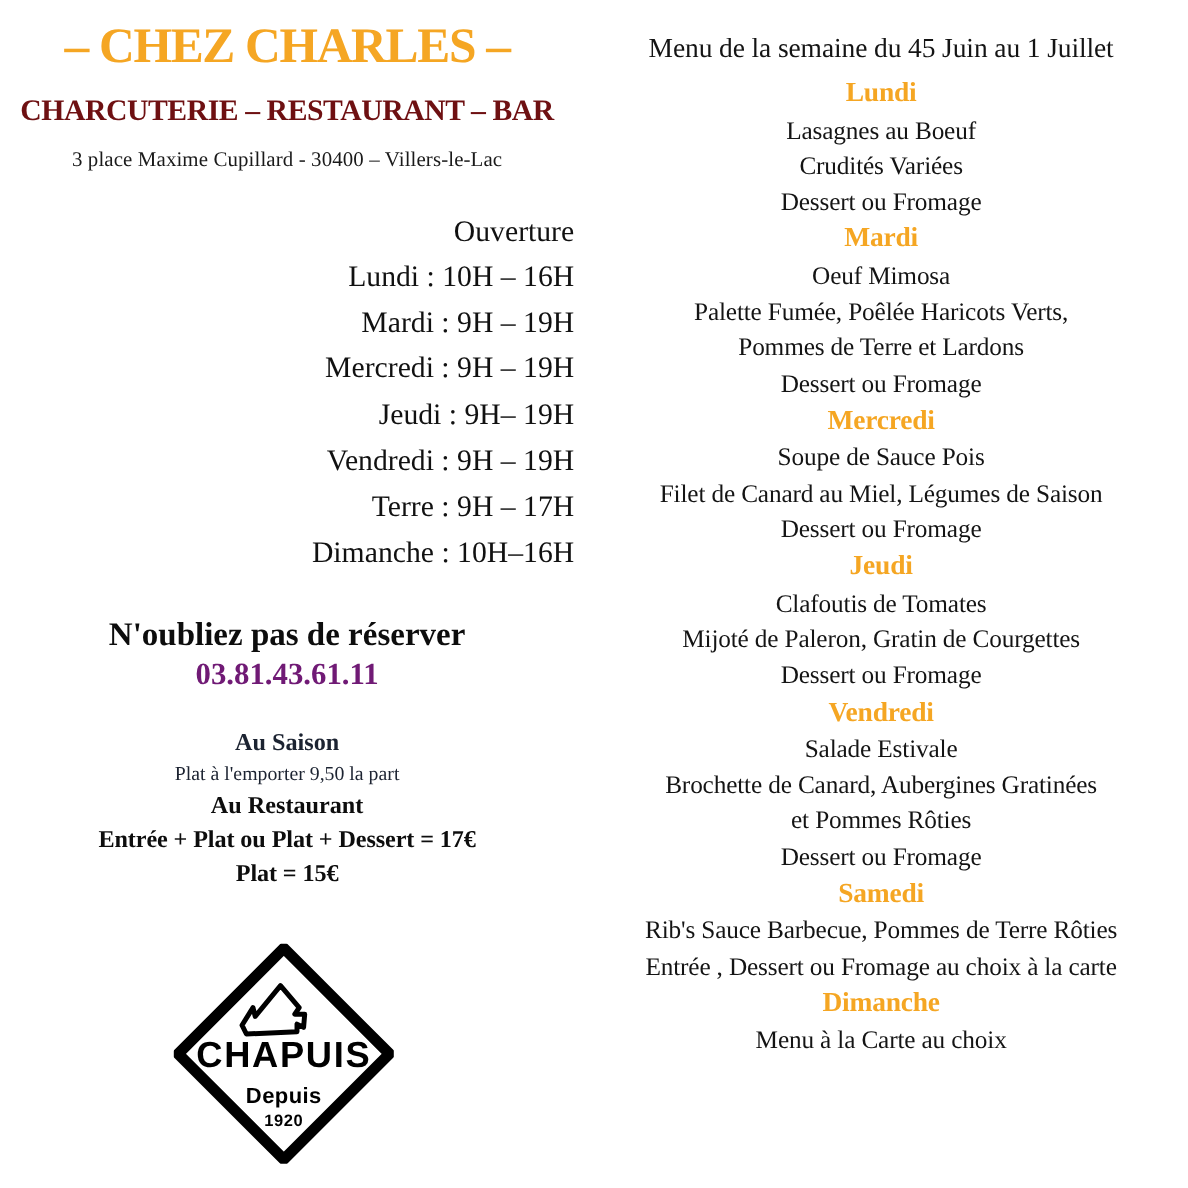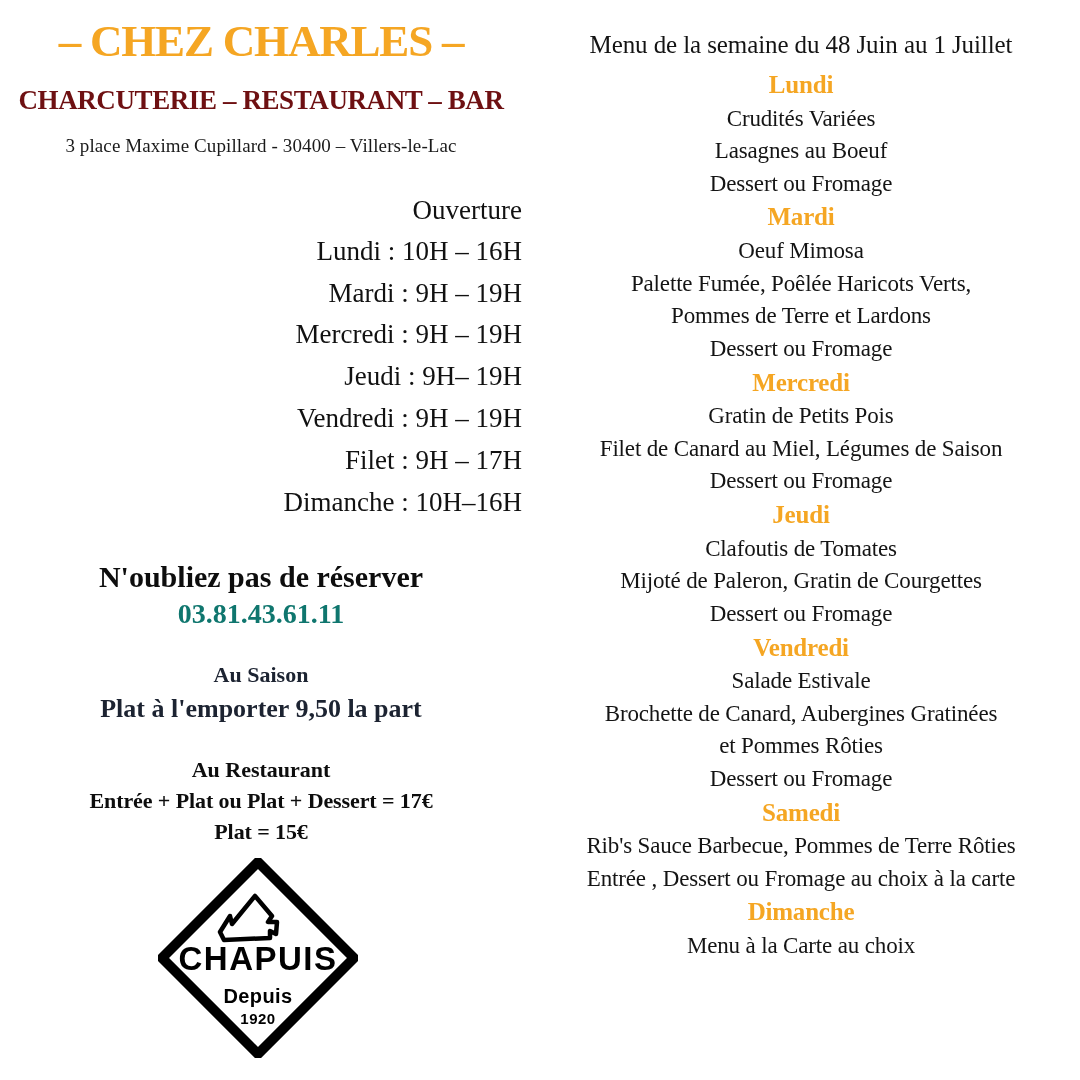--- a/index.html
+++ b/index.html
@@ -83,42 +83,41 @@
   }
   .reserve-title {
     font-size: 30px;
     font-weight: bold;
     color: #0d0d0d;
     line-height: 1.28;
   }
   .reserve-phone {
     font-size: 28px;
     font-weight: bold;
-    color: #0f766e;
+    color: #701a75;
     line-height: 1.3;
   }
 
   .shop-block {
     margin-top: 28px;
     text-align: center;
     color: #1C2331;
   }
   .shop-heading {
     font-size: 22px;
     font-weight: bold;
     line-height: 1.38;
   }
   .shop-line {
-    font-size: 26px;
-    font-weight: bold;
+    font-size: 18px;
+    font-weight: normal;
     line-height: 1.38;
   }
 
   .resto-block {
-    margin-top: 27px;
     text-align: center;
     color: #0d0d0d;
   }
   .resto-heading {
     font-size: 22px;
     font-weight: bold;
     line-height: 1.42;
   }
   .resto-line {
     font-size: 22px;
@@ -187,21 +186,21 @@
 
     <div class="brand-address">3 place Maxime Cupillard - 30400 – Villers-le-Lac</div>
 
     <div class="hours-block">
       <div class="hours-heading">Ouverture</div>
       <div class="hours-line">Lundi : 10H – 16H</div>
       <div class="hours-line">Mardi : 9H – 19H</div>
       <div class="hours-line">Mercredi : 9H – 19H</div>
       <div class="hours-line">Jeudi : 9H– 19H</div>
       <div class="hours-line">Vendredi : 9H – 19H</div>
-      <div class="hours-line">Filet : 9H – 17H</div>
+      <div class="hours-line">Terre : 9H – 17H</div>
       <div class="hours-line">Dimanche : 10H–16H</div>
     </div>
 
     <div class="reserve-block">
       <div class="reserve-title">N'oubliez pas de réserver</div>
       <div class="reserve-phone">03.81.43.61.11</div>
     </div>
 
     <div class="shop-block">
       <div class="shop-heading">Au Saison</div>
@@ -222,39 +221,39 @@
         <path d="M62 74 L72 58 L74 66 L97 38 L114 58 L110 64 L119 64 L118 76 L112 73 L112 80 L66 82 Z" fill="none" stroke="#000000" stroke-width="4.5" stroke-linejoin="round"></path>
         <text id="logo-name" x="100" y="112" text-anchor="middle" font-family="Liberation Sans, sans-serif" font-size="33" font-weight="bold" letter-spacing="1.5" fill="#000000">CHAPUIS</text>
         <text id="logo-since" x="100" y="145" text-anchor="middle" font-family="Liberation Sans, sans-serif" font-size="20" font-weight="bold" letter-spacing="0.4" fill="#000000">Depuis</text>
         <text id="logo-year" x="100" y="166" text-anchor="middle" font-family="Liberation Sans, sans-serif" font-size="15" font-weight="bold" letter-spacing="0.5" fill="#000000">1920</text>
       </svg>
     </div>
 
   </div>
 
   <div class="right-col">
-    <div class="menu-week-title">Menu de la semaine du 48 Juin au 1 Juillet</div>
+    <div class="menu-week-title">Menu de la semaine du 45 Juin au 1 Juillet</div>
 
     <div class="days-list" id="days-list">
         <div class="day-group">
           <div class="day-name">Lundi</div>
+          <div class="day-dish">Lasagnes au Boeuf</div>
           <div class="day-dish">Crudités Variées</div>
-          <div class="day-dish">Lasagnes au Boeuf</div>
           <div class="day-dish">Dessert ou Fromage</div>
         </div>
         <div class="day-group">
           <div class="day-name">Mardi</div>
           <div class="day-dish">Oeuf Mimosa</div>
           <div class="day-dish">Palette Fumée, Poêlée Haricots Verts,</div>
           <div class="day-dish">Pommes de Terre et Lardons</div>
           <div class="day-dish">Dessert ou Fromage</div>
         </div>
         <div class="day-group">
           <div class="day-name">Mercredi</div>
-          <div class="day-dish">Gratin de Petits Pois</div>
+          <div class="day-dish">Soupe de Sauce Pois</div>
           <div class="day-dish">Filet de Canard au Miel, Légumes de Saison</div>
           <div class="day-dish">Dessert ou Fromage</div>
         </div>
         <div class="day-group">
           <div class="day-name">Jeudi</div>
           <div class="day-dish">Clafoutis de Tomates</div>
           <div class="day-dish">Mijoté de Paleron, Gratin de Courgettes</div>
           <div class="day-dish">Dessert ou Fromage</div>
         </div>
         <div class="day-group">

